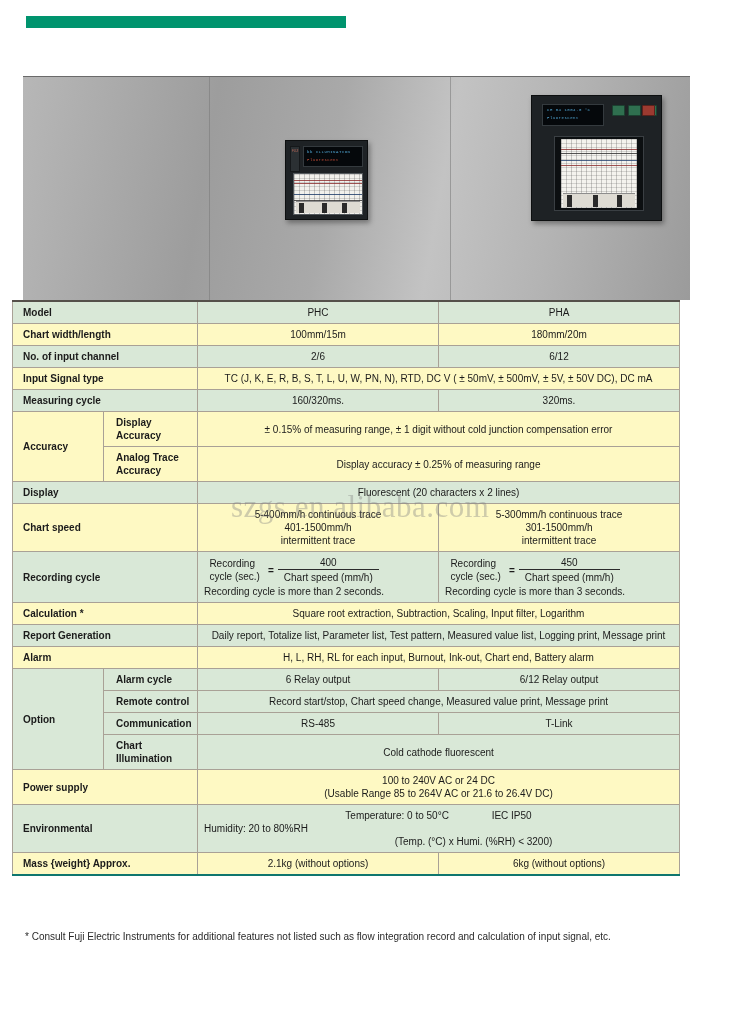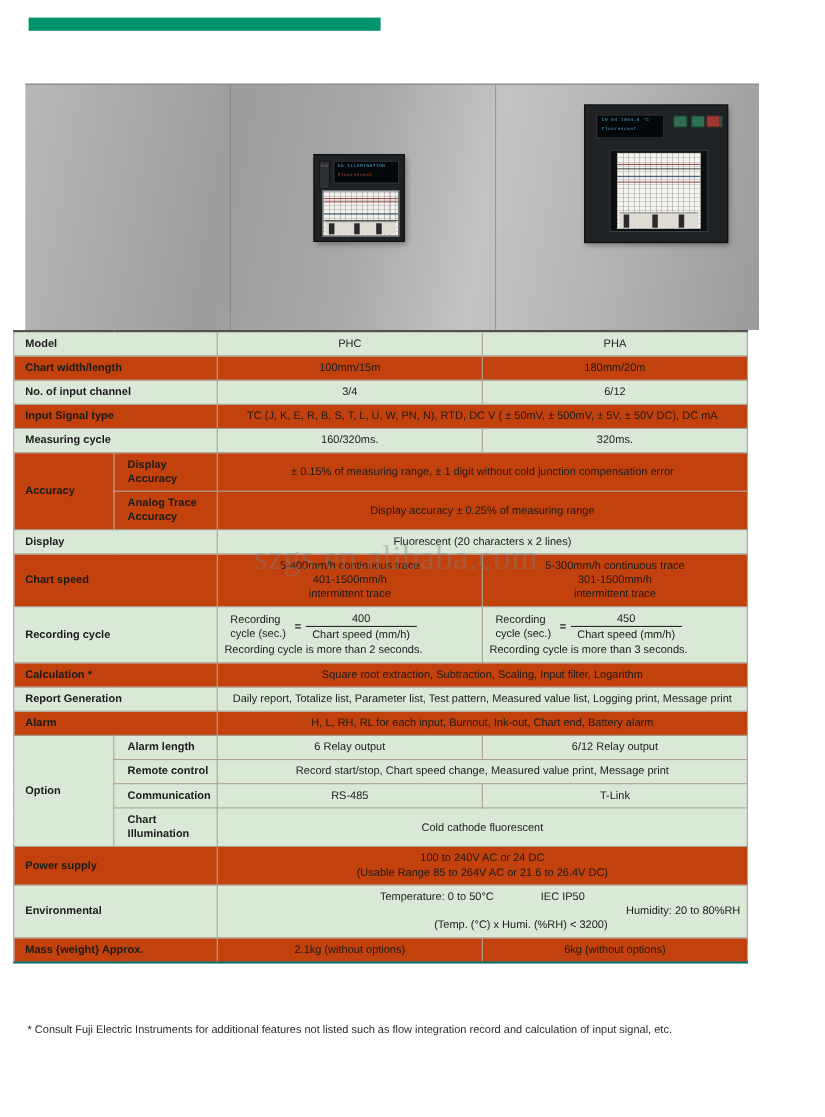--- a/index.html
+++ b/index.html
@@ -96,39 +96,39 @@
     font-size: 10px;
     color: #1b1b1b;
   }
   .spec td {
     border: 1px solid #a9a196;
     padding: 4px 6px;
     vertical-align: middle;
     line-height: 13px;
   }
   .spec tr.g td { background: #d9e8d7; }
-  .spec tr.p td { background: #c2410c; }
+  .spec tr.p td { background: #fef9c3; }
   td.lbl { font-weight: bold; padding-left: 10px; }
   td.sub { font-weight: bold; padding-left: 12px; }
   td.ctr { text-align: center; }
   .topline td { border-top: 2px solid #55504a; }
   .botline td { border-bottom: 2px solid #0f766e; }
 
   
   .formula { display: inline-block; text-align: center; }
   .frow { display: flex; align-items: center; justify-content: center; }
   .fleft { text-align: left; line-height: 13px; padding-right: 4px; }
   .feq { padding: 0 4px; font-weight: bold; }
   .fstack { display: inline-block; text-align: center; }
   .fnum { border-bottom: 1px solid #2b2b2b; padding: 0 8px 0px 8px; }
   .fden { padding: 1px 6px 0 6px; }
   .fnote { text-align: left; padding-top: 1px; }
 
   .envgrid { text-align: center; line-height: 14px; }
-  .envrow1 { display: inline-block; text-align: right; }
+  .envrow1 { display: inline-block; text-align: left; }
   .envrow1 .iec { display: inline-block; margin-left: 40px; }
   .envrow3 { display: block; text-align: center; padding-left: 70px; }
 
   
   .footnote {
     position: absolute;
     left: 25px; top: 931px;
     width: 680px;
     font-size: 10px;
     color: #2a2a2a;
@@ -224,21 +224,21 @@
       </tr>
 
       <tr class="p">
         <td class="lbl" colspan="2">Chart width/length</td>
         <td class="ctr">100mm/15m</td>
         <td class="ctr">180mm/20m</td>
       </tr>
 
       <tr class="g">
         <td class="lbl" colspan="2">No. of input channel</td>
-        <td class="ctr">3/4</td>
+        <td class="ctr">2/6</td>
         <td class="ctr">6/12</td>
       </tr>
 
       <tr class="p">
         <td class="lbl" colspan="2">Input Signal type</td>
         <td class="ctr" colspan="2">TC (J, K, E, R, B, S, T, L, U, W, PN, N), RTD, DC V ( ± 50mV, ± 500mV, ± 5V, ± 50V DC), DC mA</td>
       </tr>
 
       <tr class="g">
         <td class="lbl" colspan="2">Measuring cycle</td>
@@ -325,21 +325,21 @@
         <td class="ctr" colspan="2">Daily report, Totalize list, Parameter list, Test pattern, Measured value list, Logging print, Message print</td>
       </tr>
 
       <tr class="p">
         <td class="lbl" colspan="2">Alarm</td>
         <td class="ctr" colspan="2">H, L, RH, RL for each input, Burnout, Ink-out, Chart end, Battery alarm</td>
       </tr>
 
       <tr class="g">
         <td class="lbl" rowspan="4">Option</td>
-        <td class="sub">Alarm length</td>
+        <td class="sub">Alarm cycle</td>
         <td class="ctr">6 Relay output</td>
         <td class="ctr">6/12 Relay output</td>
       </tr>
 
       <tr class="g">
         <td class="sub">Remote control</td>
         <td class="ctr" colspan="2">Record start/stop, Chart speed change, Measured value print, Message print</td>
       </tr>
 
       <tr class="g">

